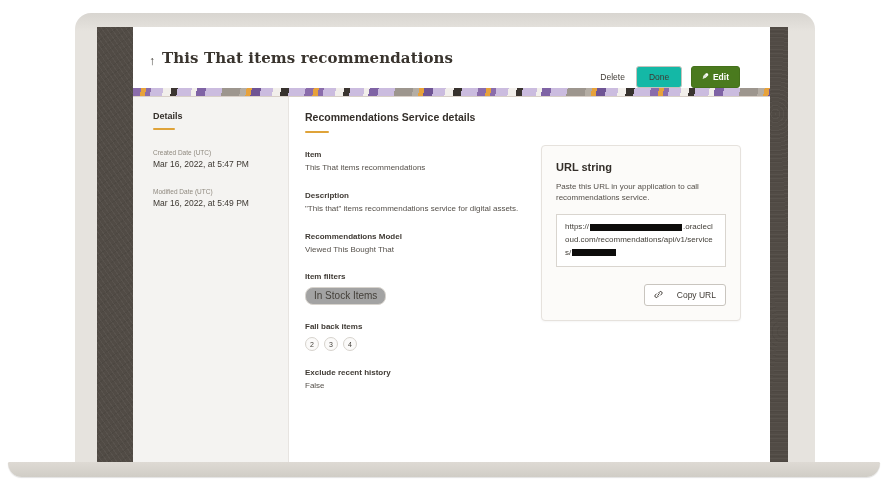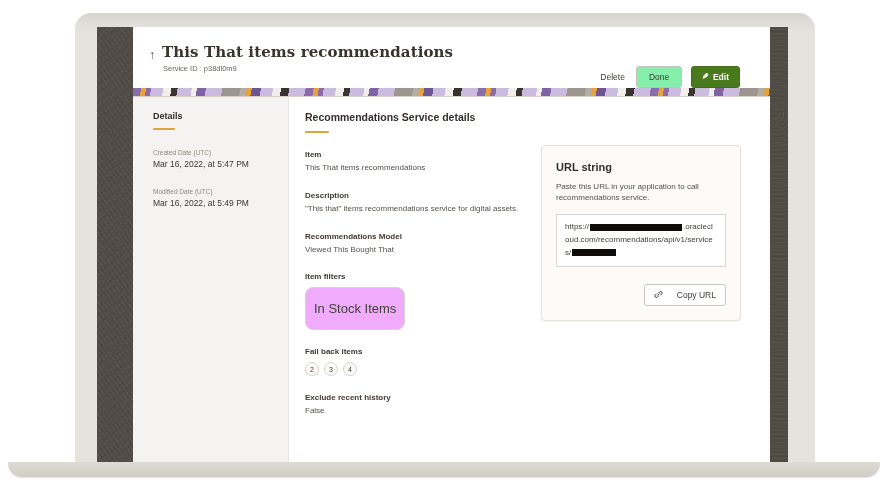--- a/index.html
+++ b/index.html
@@ -36,21 +36,21 @@
   .app-header { height:61px; flex:0 0 61px; display:flex; align-items:center;
                 justify-content:space-between; padding:0 30px 0 16px; background:#ffffff; }
   .title-wrap { display:flex; align-items:flex-start; gap:7px; }
   .back-arrow { font-size:12px; color:#44403a; line-height:1; margin-top:6px; cursor:pointer; }
   .page-title { font-family:"DejaVu Serif","Liberation Serif",serif; font-weight:700;
                 font-size:15px; color:#39342e; letter-spacing:.1px; }
   .service-id { font-size:7.5px; color:#6e6press86b655d; color:#6b655d; margin-top:3px; padding-left:1px; }
   .header-actions { display:flex; align-items:center; gap:9px;margin-top:38px; }
   .btn-text { border:none; background:transparent; font-size:8.5px; color:#3f3a34;
               font-family:inherit; cursor:pointer; padding:4px 2px; }
-  .btn-outline { background:#86efac; border:1px solid #c6c2bb; border-radius:3px;
+  .btn-outline { background:#14b8a6; border:1px solid #c6c2bb; border-radius:3px;
                  font-size:8.5px; color:#3f3a34; font-family:inherit; cursor:pointer;
                  padding:5px 12px; }
   .btn-primary { background:#4a7a1e; border:1px solid #44701b; border-radius:3px;
                  font-size:8.5px; color:#ffffff; font-family:inherit; cursor:pointer;
                  padding:5px 10px; display:flex; align-items:center; gap:4px; font-weight:700; }
   .pencil-glyph { font-size:8px; line-height:1; transform:scaleX(-1); display:inline-block; }
 
   
   .banner { height:9px; flex:0 0 9px; border-bottom:1px solid #d8cfc7;
     background:
@@ -74,22 +74,22 @@
   .side-field-value { font-size:8.5px; color:#3d3832; margin-top:3px; }
 
   .app-content { flex:1; position:relative; padding:14px 0 0 16px; background:#ffffff; }
   .content-heading { font-size:10.5px; font-weight:700; color:#342f2a; }
   .content-underline { width:24px; height:2px; background:#dfa339; margin-top:8px;
                        border-radius:1px; }
   .field { margin-top:17px; width:220px; }
   .field-label { font-size:8px; font-weight:700; color:#3f3a34; }
   .field-value { font-size:8px; color:#55504a; margin-top:4px; line-height:1.35; }
   .pill-row { display:flex; gap:5px; margin-top:6px; }
-  .pill { background:#f0abfc; border:1px solid #d7d3cd; border-radius:8px;
-          font-size:13px; color:#44403a; padding:14px 8px; line-height:1; cursor:default; }
+  .pill { background:#a3a3a3; border:1px solid #d7d3cd; border-radius:8px;
+          font-size:10px; color:#44403a; padding:3px 8px; line-height:1; cursor:default; }
   .pill-circle { background:#fbfaf9; border:1px solid #d7d3cd; border-radius:50%;
                  width:14px; height:14px; display:flex; align-items:center;
                  justify-content:center; font-size:7px; color:#44403a; cursor:default; }
 
   
   .url-card { position:absolute; top:48px; right:29px; width:200px;
               background:#fcfbf9; border:1px solid #e6e2dd; border-radius:4px;
               padding:15px 14px 14px; box-shadow:0 1px 2px rgba(0,0,0,.04); }
   .url-card-title { font-size:11px; font-weight:700; color:#342f2a; }
   .url-card-desc { font-size:8px; color:#55504a; line-height:1.4; margin-top:8px; }
@@ -115,21 +115,20 @@
       <div class="wallpaper-strip-left"></div>
       <div class="wallpaper-strip-right"></div>
 
       <div class="app-window">
 
         <div class="app-header">
           <div class="title-wrap">
             <span class="back-arrow">↑</span>
             <div>
               <div class="page-title">This That items recommendations</div>
-              <div class="service-id">Service ID : p38dl0m9</div>
             </div>
           </div>
           <div class="header-actions">
             <button class="btn-text">Delete</button>
             <button class="btn-outline">Done</button>
             <button class="btn-primary">
               <span class="pencil-glyph">✎</span>
               <span>Edit</span>
             </button>
           </div>

